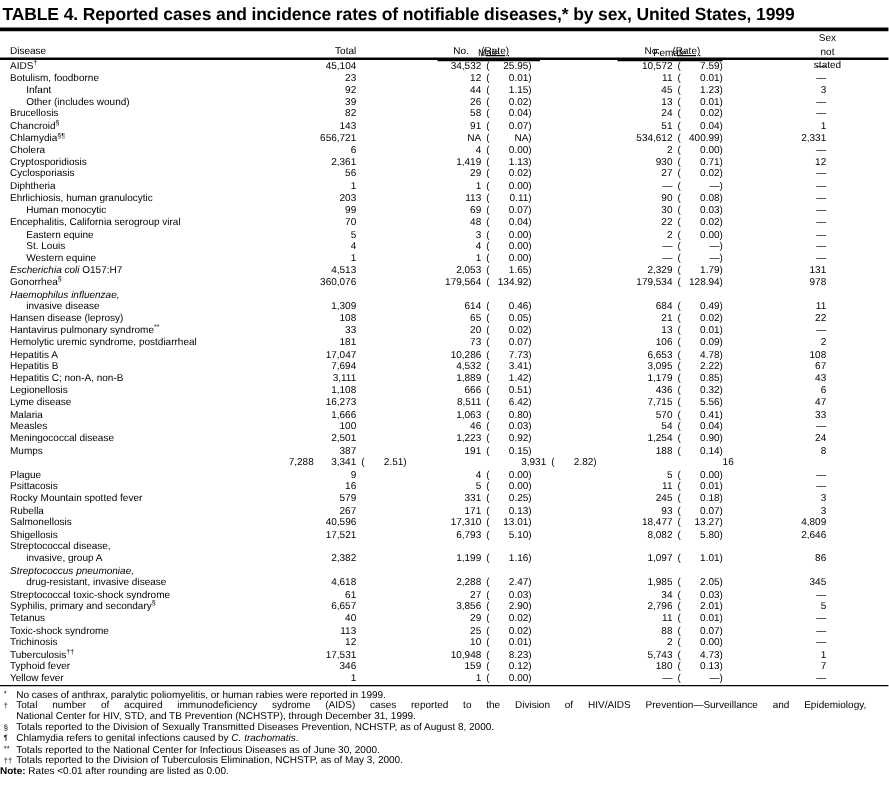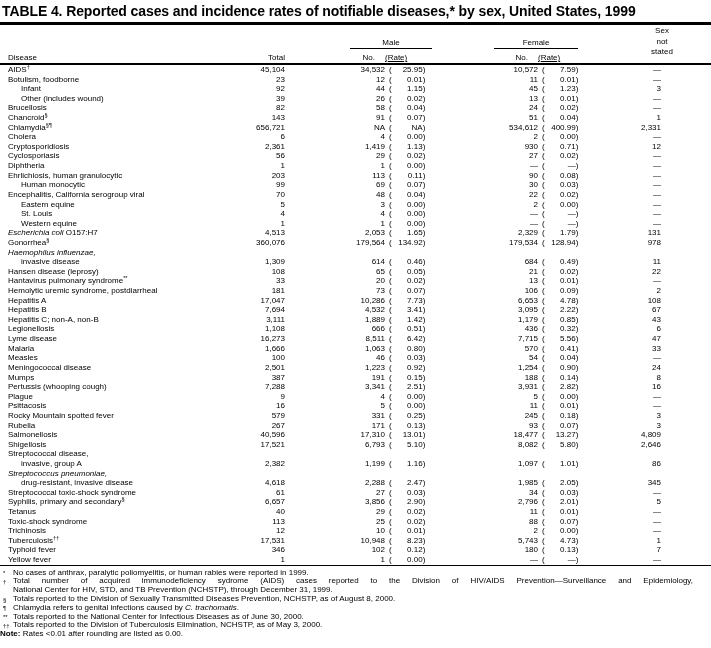--- a/index.html
+++ b/index.html
@@ -8,21 +8,21 @@
     font-family:"Liberation Sans","DejaVu Sans",sans-serif;overflow:hidden;
   }
   .title{
     padding:3px 0 0 2px;font-size:14px;font-weight:bold;white-space:nowrap;
     letter-spacing:-0.1px;height:17px;line-height:17px;
   }
   .rule-thick{height:3px;background:#000;margin-top:2px;}
   .rule-mid{height:2px;background:#000;}
   .rule-thin{height:1px;background:#000;}
 
-  .thead{position:relative;height:38px;font-size:8px;}
+  .thead{position:relative;height:21px;font-size:8px;}
   .h-sex{position:absolute;right:14px;top:1px;width:70px;text-align:center;line-height:10.6px;}
   .h-group{position:absolute;top:13px;height:10px;line-height:10px;text-align:center;
     border-bottom:1.5px solid #000;font-size:8px;}
   .h-male{left:350px;width:82px;}
   .h-female{left:494px;width:84px;}
   .h-bottom{position:absolute;left:0;bottom:1px;}
 
   .grid7{display:grid;grid-template-columns:243px 34px 100px 52px 101px 49px 74px;padding-left:8px;}
   .c{white-space:nowrap;overflow:visible;}
   .r{text-align:right;}
@@ -365,21 +365,20 @@
       <div class="trow grid7">
         <div class="c disease">Mumps</div>
         <div class="c r">387</div>
         <div class="c r">191</div>
         <div class="c rate">(<span class="rv">0.15</span>)</div>
         <div class="c r">188</div>
         <div class="c rate">(<span class="rv">0.14</span>)</div>
         <div class="c r">8</div>
       </div>
       <div class="trow grid7">
-        <div class="c disease">Pertussis (whooping cough)</div>
         <div class="c r">7,288</div>
         <div class="c r">3,341</div>
         <div class="c rate">(<span class="rv">2.51</span>)</div>
         <div class="c r">3,931</div>
         <div class="c rate">(<span class="rv">2.82</span>)</div>
         <div class="c r">16</div>
       </div>
       <div class="trow grid7">
         <div class="c disease">Plague</div>
         <div class="c r">9</div>
@@ -520,21 +519,21 @@
         <div class="c r">17,531</div>
         <div class="c r">10,948</div>
         <div class="c rate">(<span class="rv">8.23</span>)</div>
         <div class="c r">5,743</div>
         <div class="c rate">(<span class="rv">4.73</span>)</div>
         <div class="c r">1</div>
       </div>
       <div class="trow grid7">
         <div class="c disease">Typhoid fever</div>
         <div class="c r">346</div>
-        <div class="c r">102</div>
+        <div class="c r">159</div>
         <div class="c rate">(<span class="rv">0.12</span>)</div>
         <div class="c r">180</div>
         <div class="c rate">(<span class="rv">0.13</span>)</div>
         <div class="c r">7</div>
       </div>
       <div class="trow grid7">
         <div class="c disease">Yellow fever</div>
         <div class="c r">1</div>
         <div class="c r">1</div>
         <div class="c rate">(<span class="rv">0.00</span>)</div>

